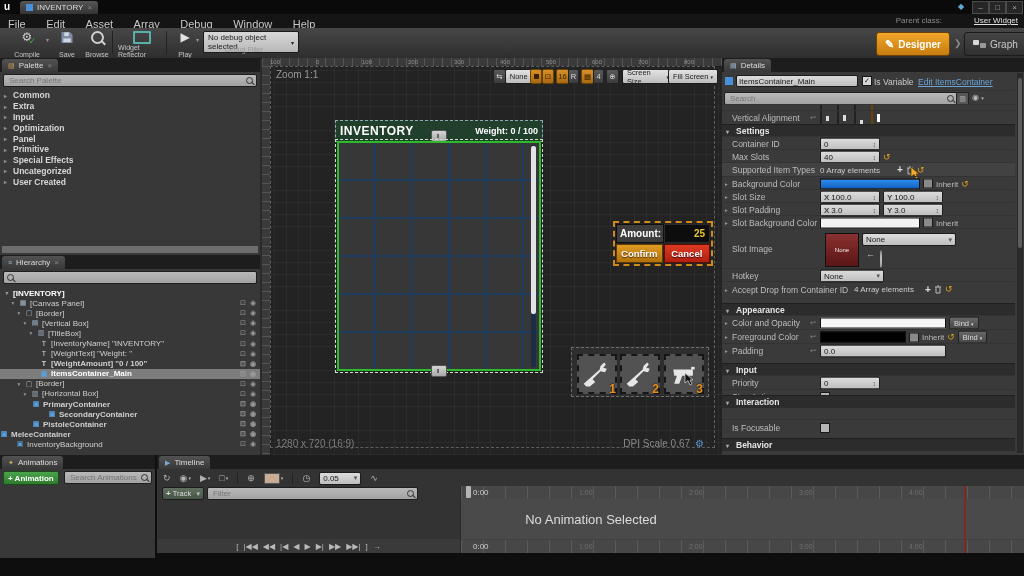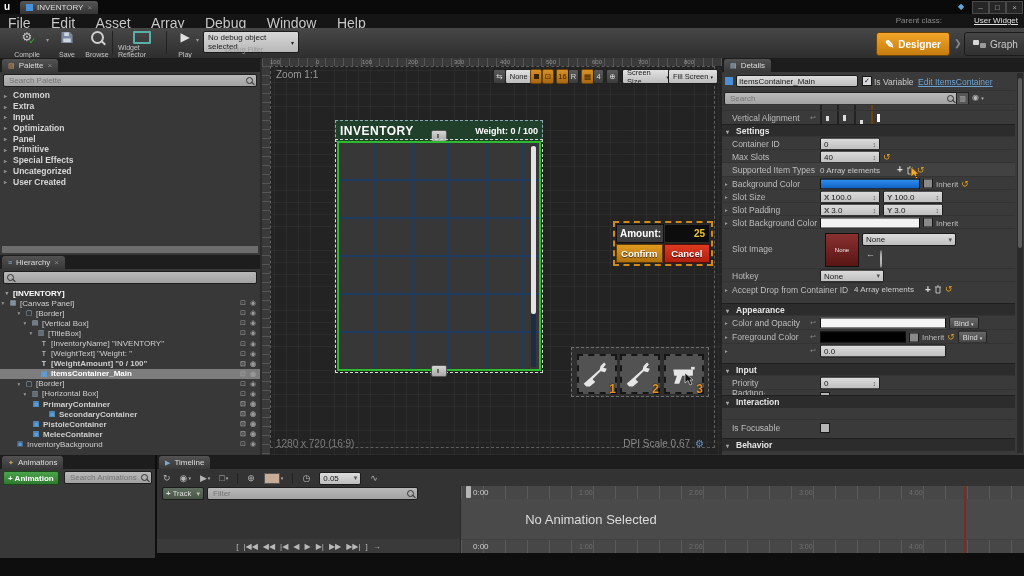--- a/index.html
+++ b/index.html
@@ -8,21 +8,21 @@
   .abs{position:absolute;}
   .flex{display:flex;align-items:center;}
 
   
   #titlebar{left:0;top:0;width:1024px;height:14px;background:#0a0a0a;}
   .doc-tab{left:20px;top:1px;height:13px;padding:0 6px;background:linear-gradient(#565656,#343434);
            border-radius:3px 3px 0 0;font-size:8px;color:#ddd;display:flex;align-items:center;gap:4px;}
   .winbtn{width:15px;height:11px;background:#262626;border:1px solid #4a4a4a;color:#aaa;font-size:8px;
           display:flex;align-items:center;justify-content:center;}
   #menubar{left:0;top:14px;width:1024px;height:14px;background:#151515;border-bottom:1px solid #000;}
-  .menu-item{font-size:14px;color:#c8c8c8;padding:0 8px;line-height:14px;display:inline-block;}
+  .menu-item{font-size:11px;color:#c8c8c8;padding:0 8px;line-height:14px;display:inline-block;}
   #toolbar{left:0;top:28px;width:1024px;height:30px;background:linear-gradient(#474747,#2e2e2e);border-bottom:1px solid #181818;}
   .tbtn{position:absolute;top:1px;height:27px;display:flex;flex-direction:column;align-items:center;justify-content:space-between;padding:2px 2px 1px;}
   .tbtn .lbl{font-size:7px;color:#c4c4c4;line-height:7px;}
   .tsep{position:absolute;top:3px;width:1px;height:23px;background:#222;}
   .ddbox{background:linear-gradient(#d8d8d8,#b8b8b8);border:1px solid #1c1c1c;border-radius:2px;color:#222;
          font-size:8px;padding:1px 4px;display:flex;align-items:center;gap:3px;}
   .designer-btn{background:linear-gradient(#f2a62a,#c67c0e);border:1px solid #6b4405;border-radius:3px;
                 color:#fff;font-weight:bold;font-size:10px;display:flex;align-items:center;gap:4px;padding:0 8px;height:22px;}
   .graph-btn{background:linear-gradient(#454545,#303030);border:1px solid #1b1b1b;border-radius:3px;
              color:#c9c9c9;font-size:10px;display:flex;align-items:center;gap:4px;padding:0 8px;height:22px;}
@@ -305,21 +305,21 @@
       </div>
     </div>
     <div class="abs searchbox" style="left:3px;right:3px;top:16px;">
       <span class="mag"></span>
     </div>
     <div class="abs" style="left:0;right:0;top:33px;">
       <div class="hrow bold" style="padding-left:4px;color:#fff;">
           <span class="harrow">▾</span>
           <span>[INVENTORY]</span>
         </div>
-      <div class="hrow" style="">
+      <div class="hrow" style="padding-left:10px;">
           <span class="harrow">▾</span>
           <span class="hglyph g-pane">▦</span>
           <span>[Canvas Panel]</span>
           <span class="hctl">
             <span>⊡</span>
             <span>◉</span>
           </span>
         </div>
       <div class="hrow" style="padding-left:16px;">
           <span class="harrow">▾</span>
@@ -415,21 +415,21 @@
           </span>
         </div>
       <div class="hrow bold" style="padding-left:32px;">
           <span class="hglyph g-user">▣</span>
           <span>PistoleContainer</span>
           <span class="hctl">
             <span>⊡</span>
             <span>◉</span>
           </span>
         </div>
-      <div class="hrow bold" style="padding-left:32px;">
+      <div class="hrow bold" style="">
           <span class="hglyph g-user">▣</span>
           <span>MeleeContainer</span>
           <span class="hctl">
             <span>⊡</span>
             <span>◉</span>
           </span>
         </div>
       <div class="hrow" style="padding-left:16px;">
           <span class="hglyph g-user">▣</span>
           <span>InventoryBackground</span>
@@ -738,21 +738,21 @@
           <span class="inherit">Inherit</span>
           <span class="undo">↺</span>
         <div class="bindbtn">
             <span>Bind</span>
             <span style="font-size:5px;">▾</span>
           </div>
         </div>
     </div>
     <div class="drow" style="top:285px;height:14px;">
       <span class="dexp">▸</span>
-      <span class="dlab" style="left:10px;margin-top:42px;">Padding</span>
+      <span class="dlab" style="left:10px;">Padding</span>
       <span class="abs" style="left:88px;top:3px;color:#888;font-size:7px;">↩</span>
       <div class="dval">
           <div class="inp" style="width:118px;">
             <span>0.0</span>
           </div>
         </div>
     </div>
 
     <div class="dhead" style="top:305px;height:12px;">
         <span>Input</span>

